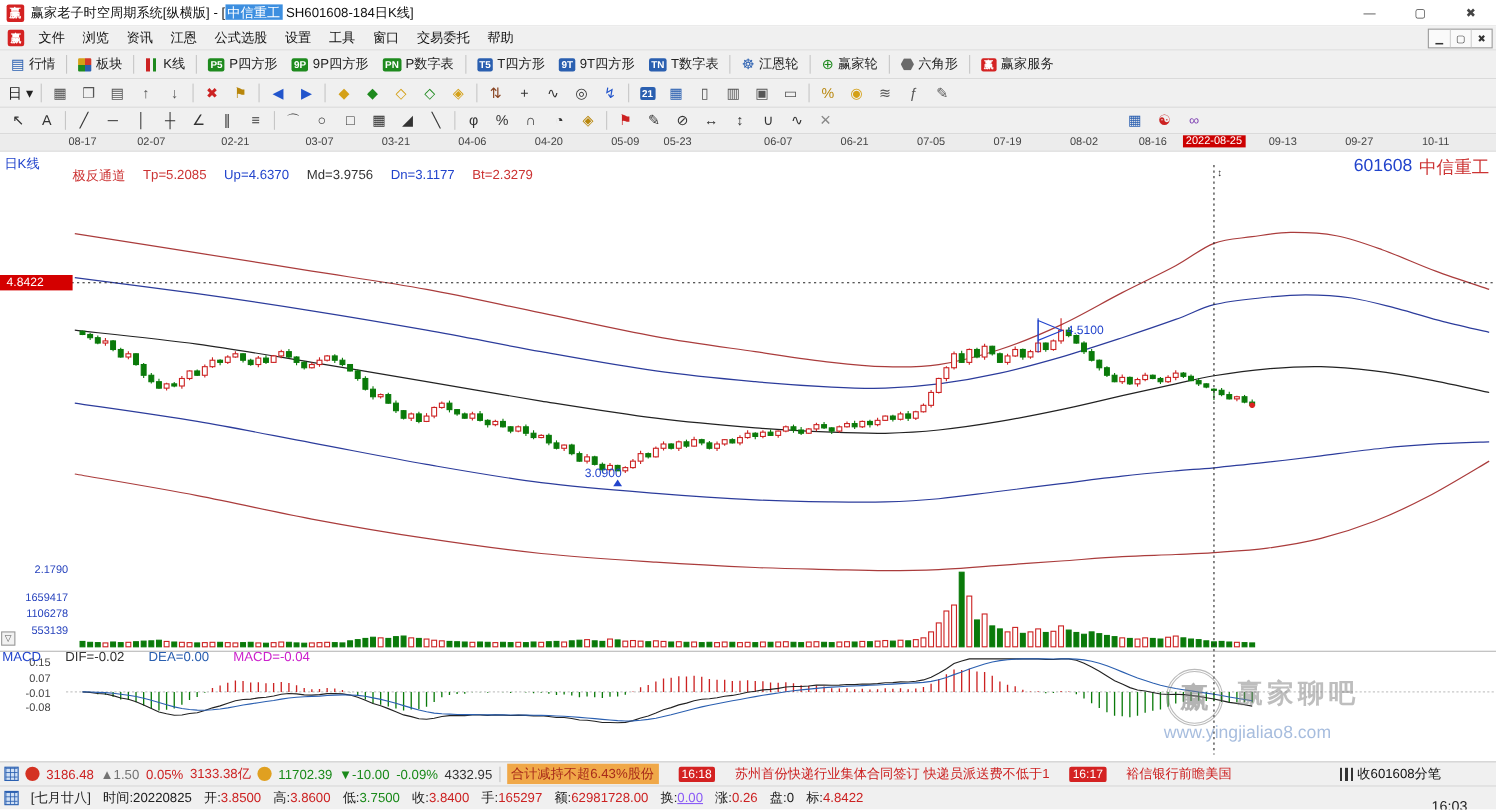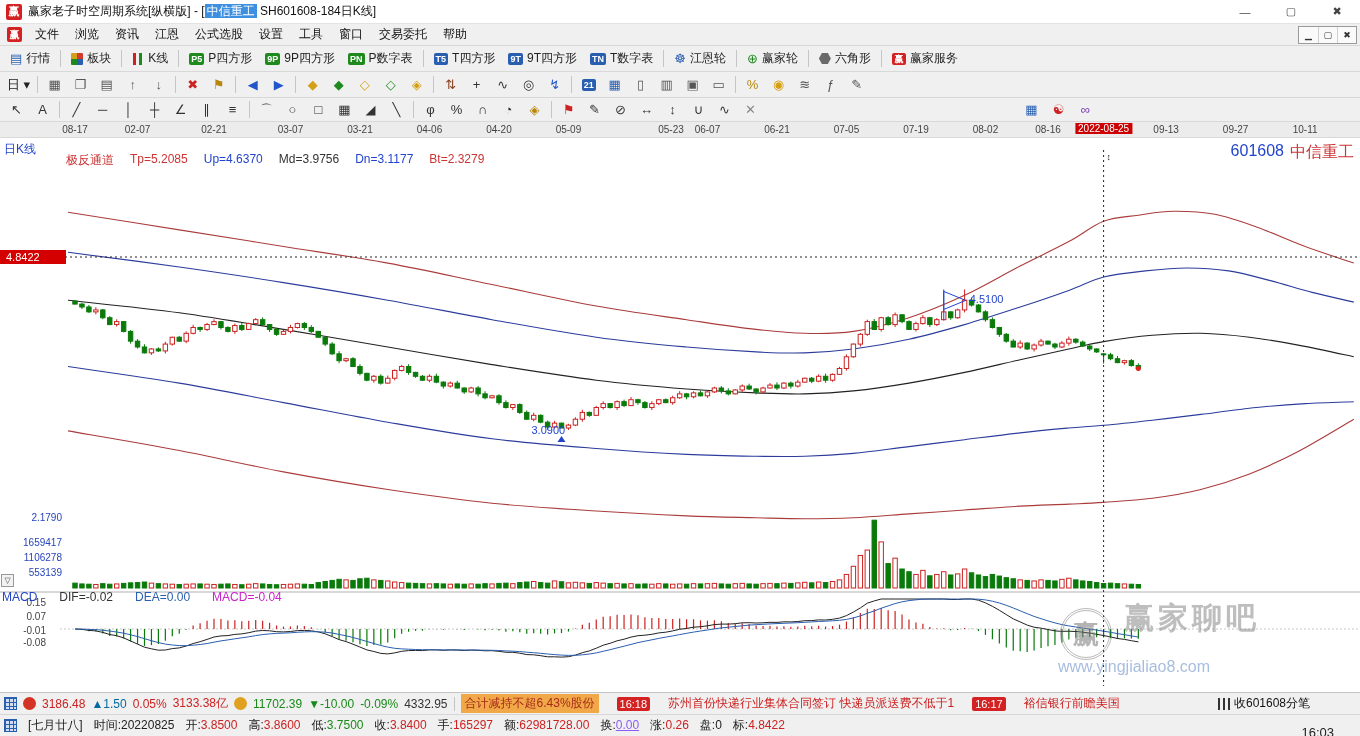--- a/index.html
+++ b/index.html
@@ -44,21 +44,21 @@
   .ov{position:absolute;white-space:nowrap;font-size:12px}
   .params{left:66px;top:14px;display:flex;gap:16px}
   .symbolbox{right:6px;top:4px;display:flex;gap:6px;font-size:16px}
   .price-chip{left:0;top:112px;width:66px;height:14px;background:#d40000;color:#fff;font-size:11px;
     display:flex;align-items:center;padding-left:6px}
   .macd-row{left:2px;top:452px;display:flex;gap:22px;font-size:12px}
   .collapse-btn{left:1px;top:436px;width:13px;height:13px;border:1px solid #999;background:#f2f2f2;
     font-size:8px;color:#555;display:flex;align-items:center;justify-content:center}
   .wm-logo{left:1060px;top:470px;width:52px;height:52px;border:3px double rgba(130,130,130,.55);border-radius:50%;
     color:rgba(130,130,130,.6);font-size:26px;font-weight:bold;display:flex;align-items:center;justify-content:center}
-  .wm-text{left:1124px;top:460px;font-size:30px;font-weight:bold;color:rgba(125,125,125,.5);letter-spacing:4px}
+  .wm-text{left:1124px;top:476px;font-size:24px;font-weight:bold;color:rgba(125,125,125,.5);letter-spacing:4px}
   .wm-url{left:1058px;top:520px;font-size:16px;color:rgba(95,135,195,.55)}
   
   .footer1{height:22px;background:#f0f0f0;border-top:1px solid #c4c4c4;display:flex;align-items:center;
     gap:6px;padding:0 4px;overflow:hidden;white-space:nowrap}
   .footer2{height:22px;background:#f0f0f0;border-top:1px solid #d6d6d6;display:flex;align-items:center;
     gap:11px;padding:0 4px;overflow:hidden;white-space:nowrap}
   .dot{width:13px;height:13px;border-radius:50%;flex:0 0 auto}
   .grid-ico{width:13px;height:13px;flex:0 0 auto;background:
     linear-gradient(#2a5fb0 1px,transparent 1px) 0 0/13px 4px,
     linear-gradient(90deg,#2a5fb0 1px,transparent 1px) 0 0/4px 13px,#cfe0f5;border:1px solid #2a5fb0}
@@ -251,21 +251,21 @@
 
 <div class="datestrip" id="datestrip">
     <span class="date-tick" style="left: 75px;">08-17</span>
     <span class="date-tick" style="left: 137.55px;">02-07</span>
     <span class="date-tick" style="left: 214px;">02-21</span>
     <span class="date-tick" style="left: 290.45px;">03-07</span>
     <span class="date-tick" style="left: 359.95px;">03-21</span>
     <span class="date-tick" style="left: 429.45px;">04-06</span>
     <span class="date-tick" style="left: 498.95px;">04-20</span>
     <span class="date-tick" style="left: 568.45px;">05-09</span>
-    <span class="date-tick" style="left: 671px;">05-23</span>
+    <span class="date-tick" style="left: 616px;">05-23</span>
     <span class="date-tick" style="left: 707.45px;">06-07</span>
     <span class="date-tick" style="left: 776.95px;">06-21</span>
     <span class="date-tick" style="left: 846.45px;">07-05</span>
     <span class="date-tick" style="left: 915.95px;">07-19</span>
     <span class="date-tick" style="left: 985.45px;">08-02</span>
     <span class="date-tick" style="left: 1048px;">08-16</span>
     <span class="date-hl" style="left: 1103.6px;">2022-08-25</span>
     <span class="date-tick" style="left: 1166.15px;">09-13</span>
     <span class="date-tick" style="left: 1235.65px;">09-27</span>
     <span class="date-tick" style="left: 1305.15px;">10-11</span>
@@ -954,21 +954,21 @@
 
   <div class="ov wm-logo">赢</div>
   <div class="ov wm-text">赢家聊吧</div>
   <div class="ov wm-url">www.yingjialiao8.com</div>
 </div>
 
 <div class="footer1">
   <div class="grid-ico"></div>
   <div class="dot" style="background:#d43222"></div>
   <span style="color:#cc2222">3186.48</span>
-  <span style="color:#0369a1">▲1.50</span>
+  <span style="color:#737373">▲1.50</span>
   <span style="color:#cc2222">0.05%</span>
   <span style="color:#cc2222">3133.38亿</span>
   <div class="dot" style="background:#e0a020"></div>
   <span style="color:#1a8a1a">11702.39</span>
   <span style="color:#1a8a1a">▼-10.00</span>
   <span style="color:#1a8a1a">-0.09%</span>
   <span style="color:#333">4332.95</span>
   <div class="vsep"></div>
   <span id="news-items" style="display:flex;align-items:center;gap:18px;overflow:hidden">
       <span class="hl-news">合计减持不超6.43%股份</span>

